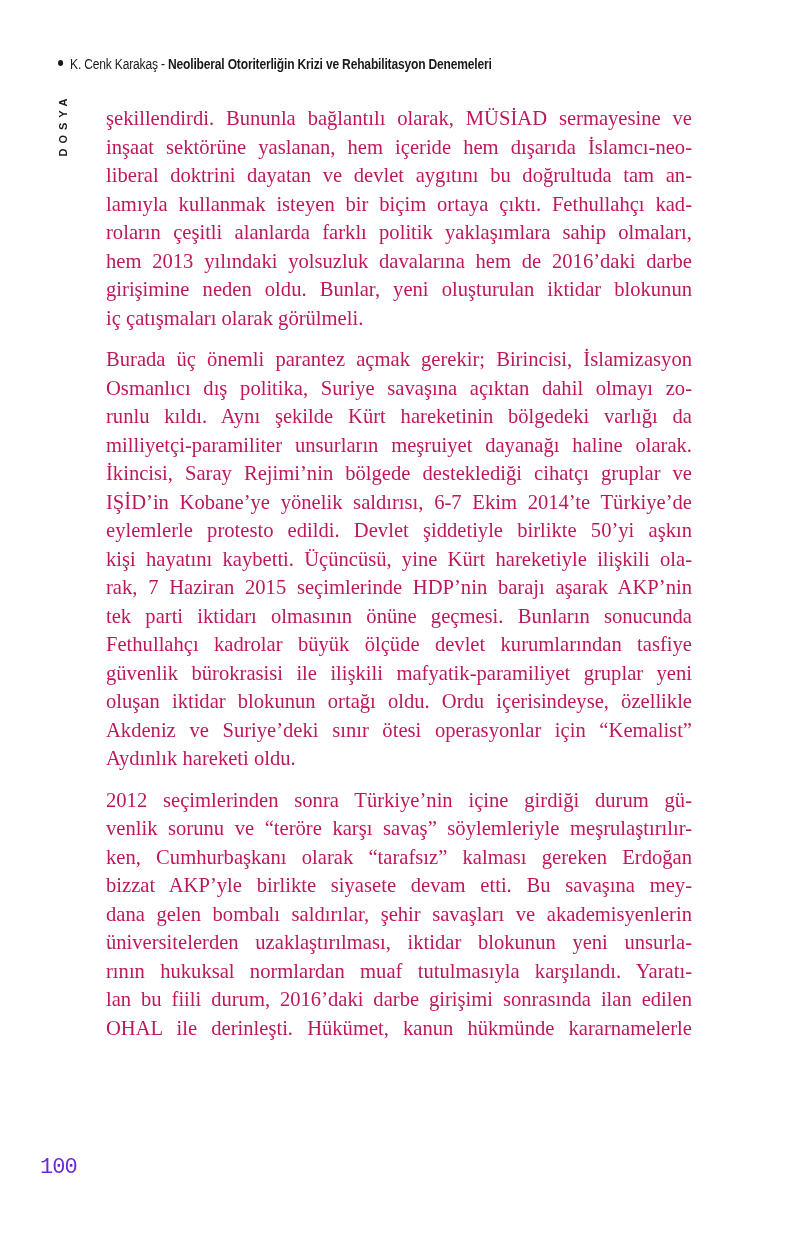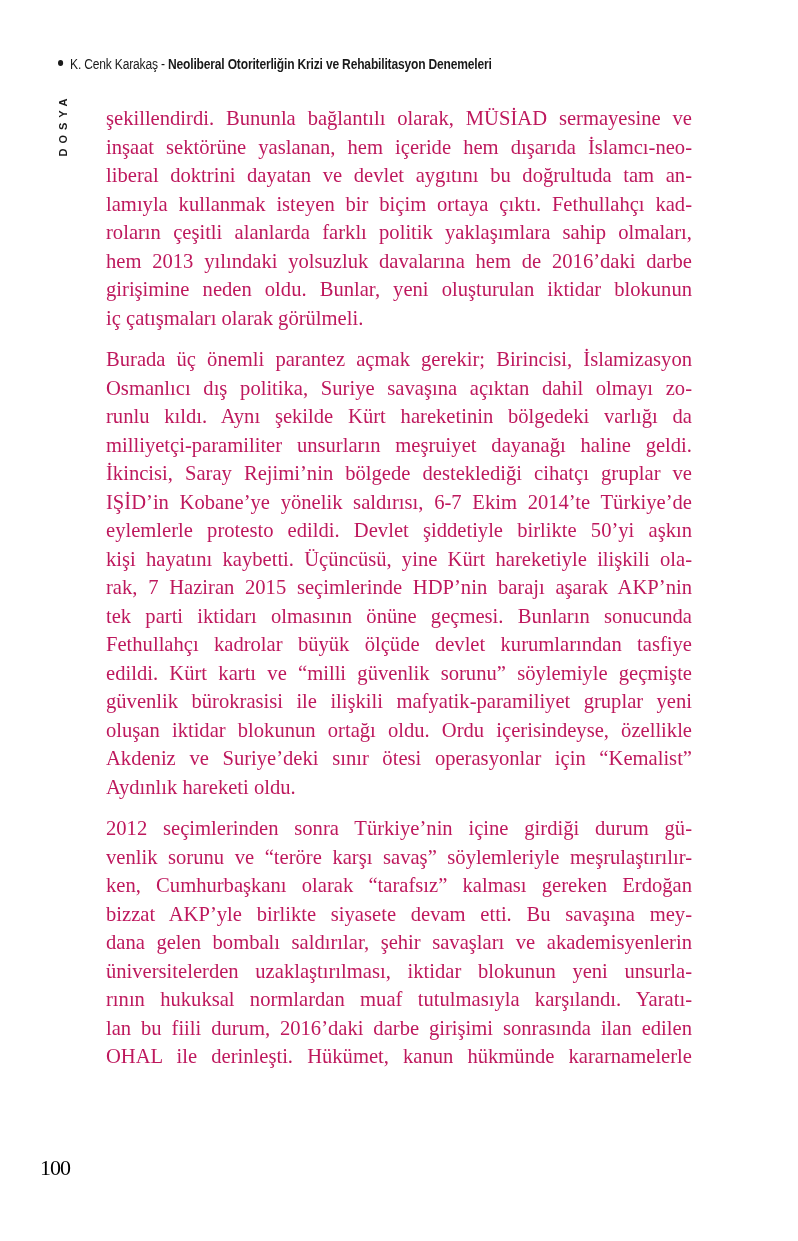--- a/index.html
+++ b/index.html
@@ -83,24 +83,24 @@
       white-space: nowrap;
       height: 28.5px;
     }
     .content .line.last {
       text-align-last: left;
     }
     .page-number {
       position: absolute;
       left: 40px;
       top: 1155px;
-      font-family: Liberation Serif, serif;
+      font-family: Liberation Mono, monospace;
       font-size: 22px;
       letter-spacing: -1px;
-      color: #000000;
+      color: #6d28d9;
     }
   </style>
 </head>
 <body>
 
 <div class="running-header">
   <div class="header-inner">
     <span class="bullet"></span><span>K. Cenk Karakaş -</span> <span class="title">Neoliberal Otoriterliğin Krizi ve Rehabilitasyon Denemeleri</span>
   </div>
 </div>
@@ -117,29 +117,28 @@
     <span class="line">lamıyla kullanmak isteyen bir biçim ortaya çıktı. Fethullahçı kad-</span>
     <span class="line">roların çeşitli alanlarda farklı politik yaklaşımlara sahip olmaları,</span>
     <span class="line">hem 2013 yılındaki yolsuzluk davalarına hem de 2016’daki darbe</span>
     <span class="line">girişimine neden oldu. Bunlar, yeni oluşturulan iktidar blokunun</span>
     <span class="line last">iç çatışmaları olarak görülmeli.</span>
   </p>
   <p>
     <span class="line">Burada üç önemli parantez açmak gerekir; Birincisi, İslamizasyon</span>
     <span class="line">Osmanlıcı dış politika, Suriye savaşına açıktan dahil olmayı zo-</span>
     <span class="line">runlu kıldı. Aynı şekilde Kürt hareketinin bölgedeki varlığı da</span>
-    <span class="line">milliyetçi-paramiliter unsurların meşruiyet dayanağı haline geldi.</span>
+    <span class="line">milliyetçi-paramiliter unsurların meşruiyet dayanağı haline olarak.</span>
     <span class="line">İkincisi, Saray Rejimi’nin bölgede desteklediği cihatçı gruplar ve</span>
     <span class="line">IŞİD’in Kobane’ye yönelik saldırısı, 6-7 Ekim 2014’te Türkiye’de</span>
     <span class="line">eylemlerle protesto edildi. Devlet şiddetiyle birlikte 50’yi aşkın</span>
     <span class="line">kişi hayatını kaybetti. Üçüncüsü, yine Kürt hareketiyle ilişkili ola-</span>
     <span class="line">rak, 7 Haziran 2015 seçimlerinde HDP’nin barajı aşarak AKP’nin</span>
     <span class="line">tek parti iktidarı olmasının önüne geçmesi. Bunların sonucunda</span>
     <span class="line">Fethullahçı kadrolar büyük ölçüde devlet kurumlarından tasfiye</span>
-    <span class="line">edildi. Kürt kartı ve “milli güvenlik sorunu” söylemiyle geçmişte</span>
     <span class="line">güvenlik bürokrasisi ile ilişkili mafyatik-paramiliyet gruplar yeni</span>
     <span class="line">oluşan iktidar blokunun ortağı oldu. Ordu içerisindeyse, özellikle</span>
     <span class="line">Akdeniz ve Suriye’deki sınır ötesi operasyonlar için “Kemalist”</span>
     <span class="line last">Aydınlık hareketi oldu.</span>
   </p>
   <p>
     <span class="line">2012 seçimlerinden sonra Türkiye’nin içine girdiği durum gü-</span>
     <span class="line">venlik sorunu ve “teröre karşı savaş” söylemleriyle meşrulaştırılır-</span>
     <span class="line">ken, Cumhurbaşkanı olarak “tarafsız” kalması gereken Erdoğan</span>
     <span class="line">bizzat AKP’yle birlikte siyasete devam etti. Bu savaşına mey-</span>

